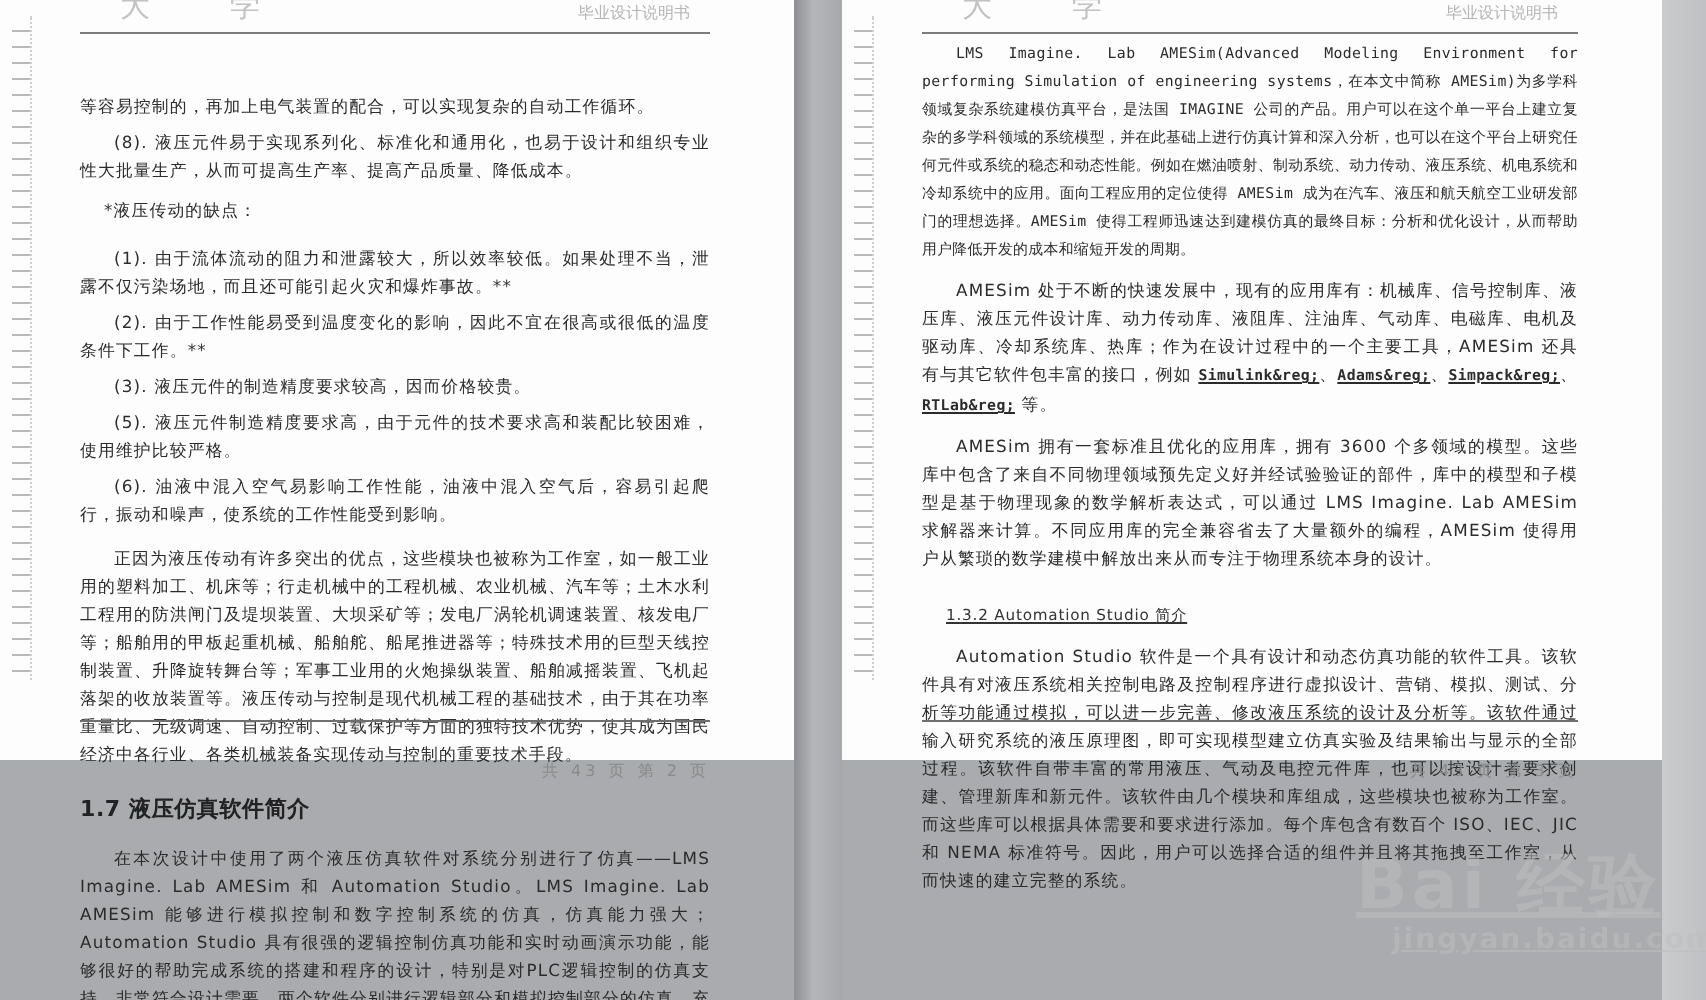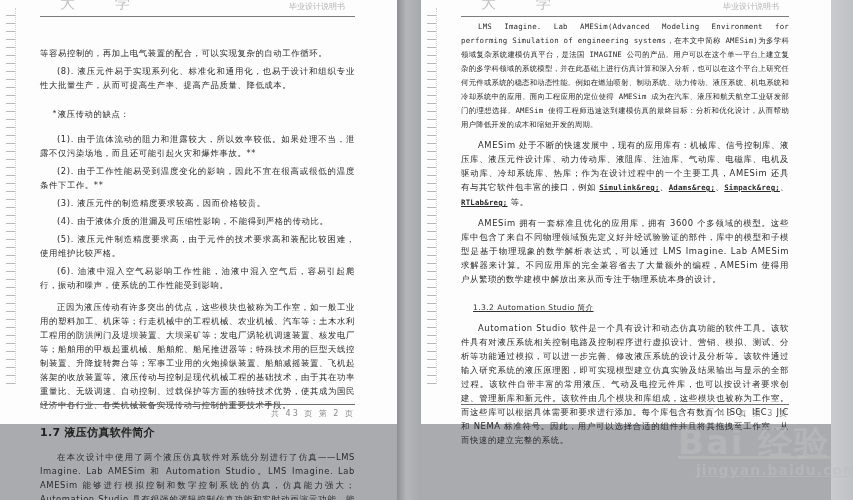--- a/index.html
+++ b/index.html
@@ -1,67 +1,66 @@
 <!DOCTYPE html>
 <html><head>
 <meta charset="utf-8">
 <style>
   * { box-sizing: border-box; margin: 0; padding: 0; }
   html, body { width: 853px; height: 500px; overflow: hidden; background: #a9abae; }
   body { position: relative; font-family: "DejaVu Sans", sans-serif; color: #2b2b2b; }
   .page {
-    position: absolute; top: 0; height: 424px; background: #fdfdfd;
+    position: absolute; top: 0; height: 380px; background: #fdfdfd;
   }
   #page-left { left: 0; width: 397px; }
   #page-right { left: 421px; width: 410px; }
   .gap { position: absolute; top: 0; height: 500px; background: linear-gradient(90deg,#8d8f92,#b4b6b9 40%,#a6a8ab); }
   #gap-mid { left: 397px; width: 24px; }
   #gap-right { left: 831px; width: 22px; background: linear-gradient(90deg,#c9cbcd,#bfc1c4); }
   .ruler {
     position: absolute; top: 8px; bottom: 40px; left: 6px; width: 10px;
     background: repeating-linear-gradient(180deg, transparent 0 7px, #b9b9b9 7px 8px);
     border-right: 1px dotted #cfcfcf;
   }
   .header {
     position: absolute; top: 0; left: 40px; right: 42px; height: 17px;
     border-bottom: 1px solid #7c7c7c;
   }
   .header-logo { position: absolute; left: 20px; top: -6px; font-size: 15px; color: #c2c2c2; letter-spacing: 40px; }
   .header-title { position: absolute; right: 10px; top: 1px; font-size: 8px; color: #b5b5b5; }
   .body { position: absolute; top: 20px; left: 40px; right: 42px; font-size: 8.4px; line-height: 14px; letter-spacing: 0.6px; }
   .p { text-indent: 17px; margin-bottom: 4px; text-align: justify; }
   .p.noind { text-indent: 0; margin-top: 26px; }
-  .quote { text-indent: 12px; margin: 16px 0 10px; font-family: Liberation Mono, monospace; }
+  .quote { text-indent: 12px; margin: 6px 0 10px; }
   .h2 { font-size: 11px; font-weight: bold; margin: 14px 0 10px; color: #222; letter-spacing: 0.3px; }
   .h3 { font-size: 7.6px; margin: 15px 0 6px 12px; color: #333; letter-spacing: 0.4px; text-decoration: underline; }
   .mono { font-family: "DejaVu Sans Mono", monospace; font-size: 7.4px; letter-spacing: 0.2px; }
   .u { text-decoration: underline; font-weight: bold; }
   .footer { position: absolute; left: 40px; right: 42px; bottom: 0; height: 20px; border-top: 1px solid #6f6f6f; }
-  .footer-text { position: absolute; right: 0; top: 3px; font-size: 8px; color: #8a8a8a; letter-spacing: 2px; }
+  .footer-text { position: absolute; right: 0; top: 19px; font-size: 8px; color: #8a8a8a; letter-spacing: 2px; }
   .watermark { position: absolute; left: 678px; top: 420px; color: rgba(190,190,190,0.55); font-weight: bold; text-decoration: underline; }
   .wm-big { font-size: 34px; letter-spacing: 2px; }
   .wm-small { font-size: 14px; margin-top: -4px; margin-left: 18px; letter-spacing: 1px; text-align: right; }
 </style>
 </head>
 <body>
 
 <div class="page" id="page-left">
   <div class="ruler"></div>
   <div class="header">
     <span class="header-logo">大学</span>
     <span class="header-title">毕业设计说明书</span>
   </div>
   <div class="body">
     <div class="p noind">等容易控制的，再加上电气装置的配合，可以实现复杂的自动工作循环。</div>
     <div class="p">(8). 液压元件易于实现系列化、标准化和通用化，也易于设计和组织专业性大批量生产，从而可提高生产率、提高产品质量、降低成本。</div>
     <div class="quote">*液压传动的缺点：</div>
     <div class="p">(1). 由于流体流动的阻力和泄露较大，所以效率较低。如果处理不当，泄露不仅污染场地，而且还可能引起火灾和爆炸事故。**</div>
     <div class="p">(2). 由于工作性能易受到温度变化的影响，因此不宜在很高或很低的温度条件下工作。**</div>
     <div class="p">(3). 液压元件的制造精度要求较高，因而价格较贵。</div>
-    <div class="p">(4). 由于液体介质的泄漏及可压缩性影响，不能得到严格的传动比。</div>
     <div class="p">(5). 液压元件制造精度要求高，由于元件的技术要求高和装配比较困难，使用维护比较严格。</div>
     <div class="p">(6). 油液中混入空气易影响工作性能，油液中混入空气后，容易引起爬行，振动和噪声，使系统的工作性能受到影响。</div>
     <div class="p" style="margin-top:8px">正因为液压传动有许多突出的优点，这些模块也被称为工作室，如一般工业用的塑料加工、机床等；行走机械中的工程机械、农业机械、汽车等；土木水利工程用的防洪闸门及堤坝装置、大坝采矿等；发电厂涡轮机调速装置、核发电厂等；船舶用的甲板起重机械、船舶舵、船尾推进器等；特殊技术用的巨型天线控制装置、升降旋转舞台等；军事工业用的火炮操纵装置、船舶减摇装置、飞机起落架的收放装置等。液压传动与控制是现代机械工程的基础技术，由于其在功率重量比、无级调速、自动控制、过载保护等方面的独特技术优势，使其成为国民经济中各行业、各类机械装备实现传动与控制的重要技术手段。</div>
     <div class="h2">1.7 液压仿真软件简介</div>
     <div class="p">在本次设计中使用了两个液压仿真软件对系统分别进行了仿真——LMS Imagine. Lab AMESim 和 Automation Studio。LMS Imagine. Lab AMESim 能够进行模拟控制和数字控制系统的仿真，仿真能力强大；Automation Studio 具有很强的逻辑控制仿真功能和实时动画演示功能，能够很好的帮助完成系统的搭建和程序的设计，特别是对PLC逻辑控制的仿真支持，非常符合设计需要。两个软件分别进行逻辑部分和模拟控制部分的仿真，充分发挥了两个软件的特点，加快仿真工作的进行。</div>
 
   </div>
   <div class="footer">
     <span class="footer-text">共 43 页  第 2 页</span>
   </div>

